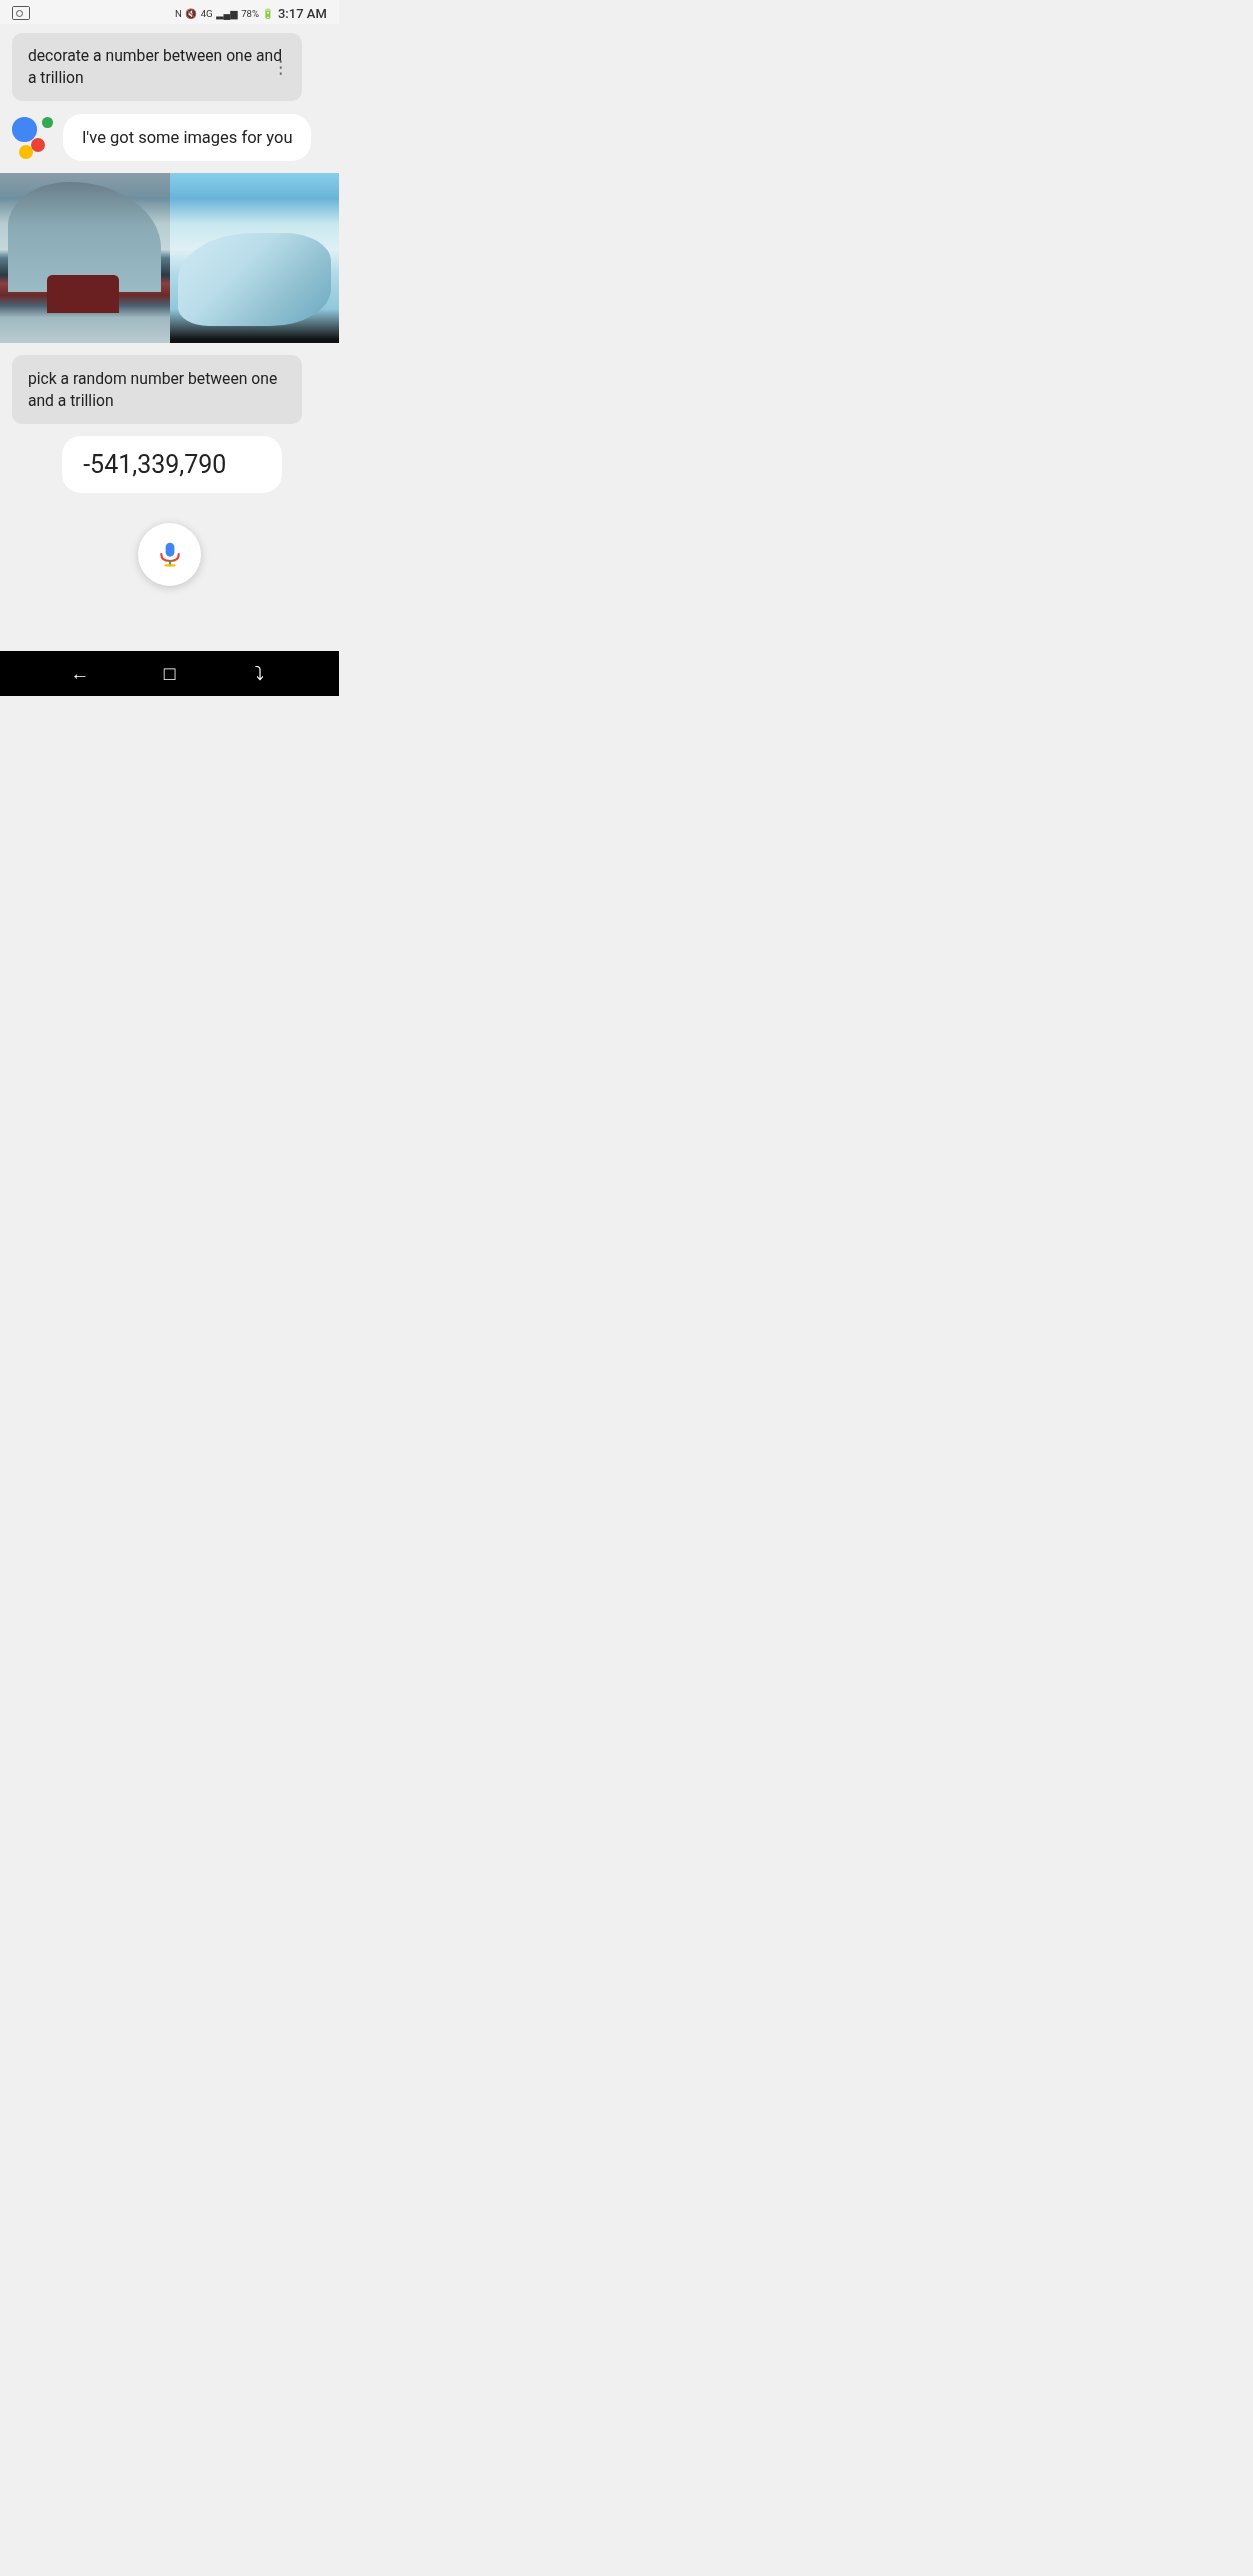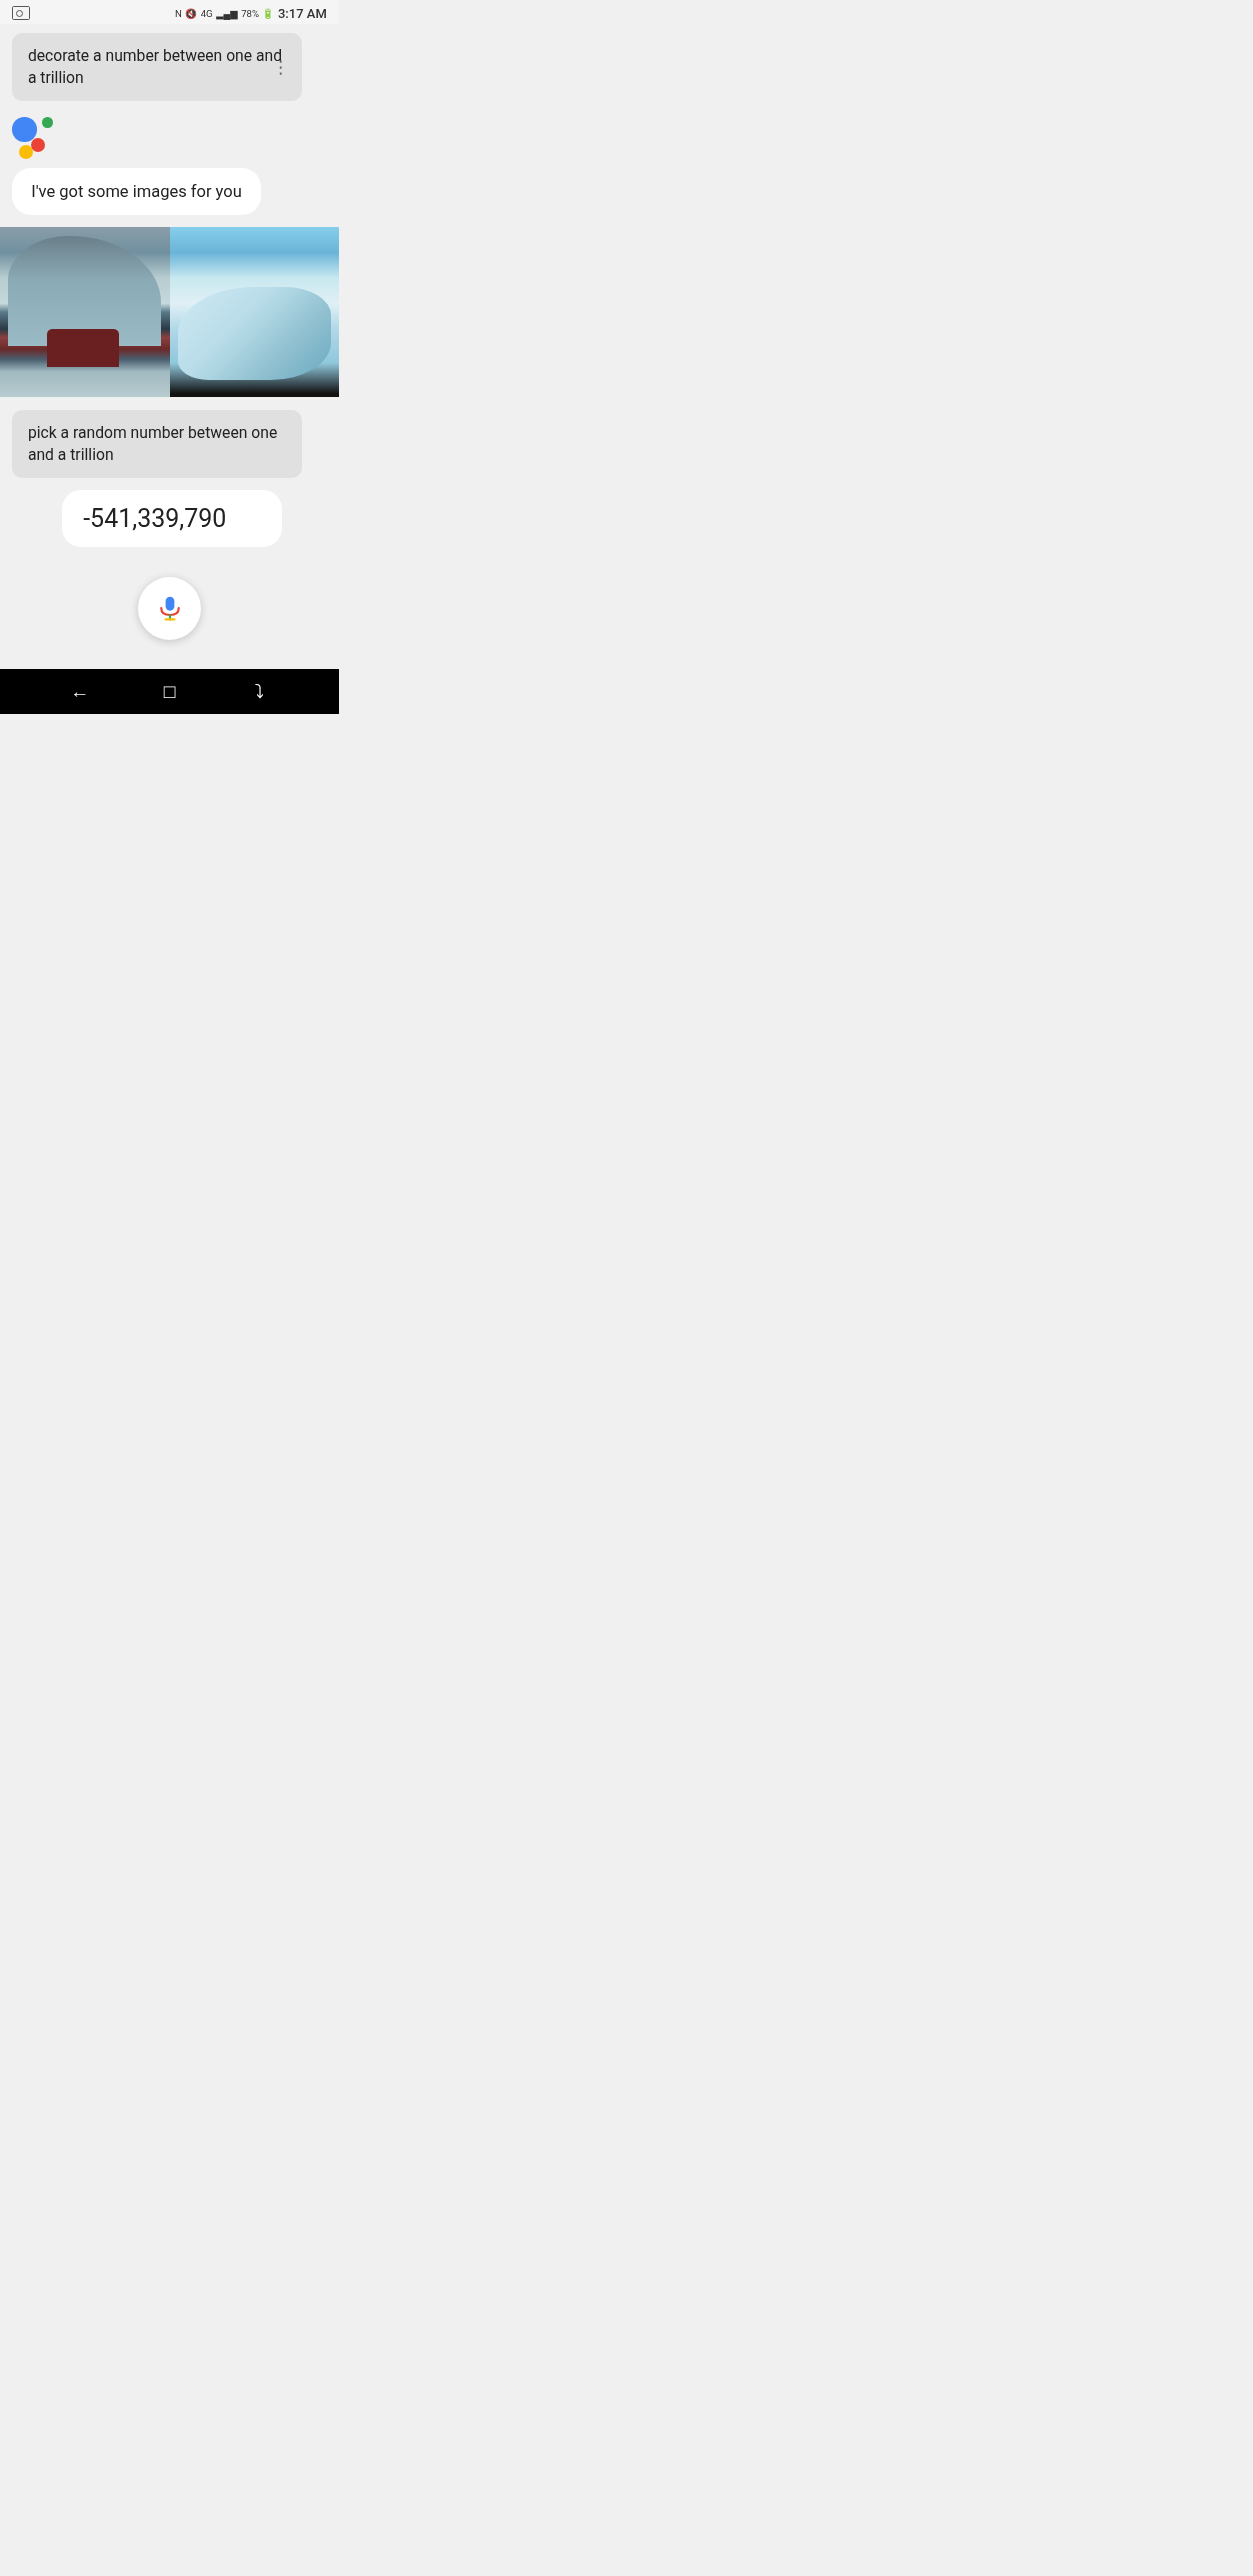--- a/index.html
+++ b/index.html
@@ -82,21 +82,20 @@
       top: 50%;
       transform: translateY(-50%);
       font-size: 17.4px;
       color: #666;
       cursor: pointer;
     }
 
     
     .assistant-row {
       display: flex;
-      flex-direction: column;
       align-items: flex-start;
       gap: 8.7px;
     }
 
     
     .google-dots {
       width: 42px;
       height: 42px;
       flex-shrink: 0;
       position: relative;

